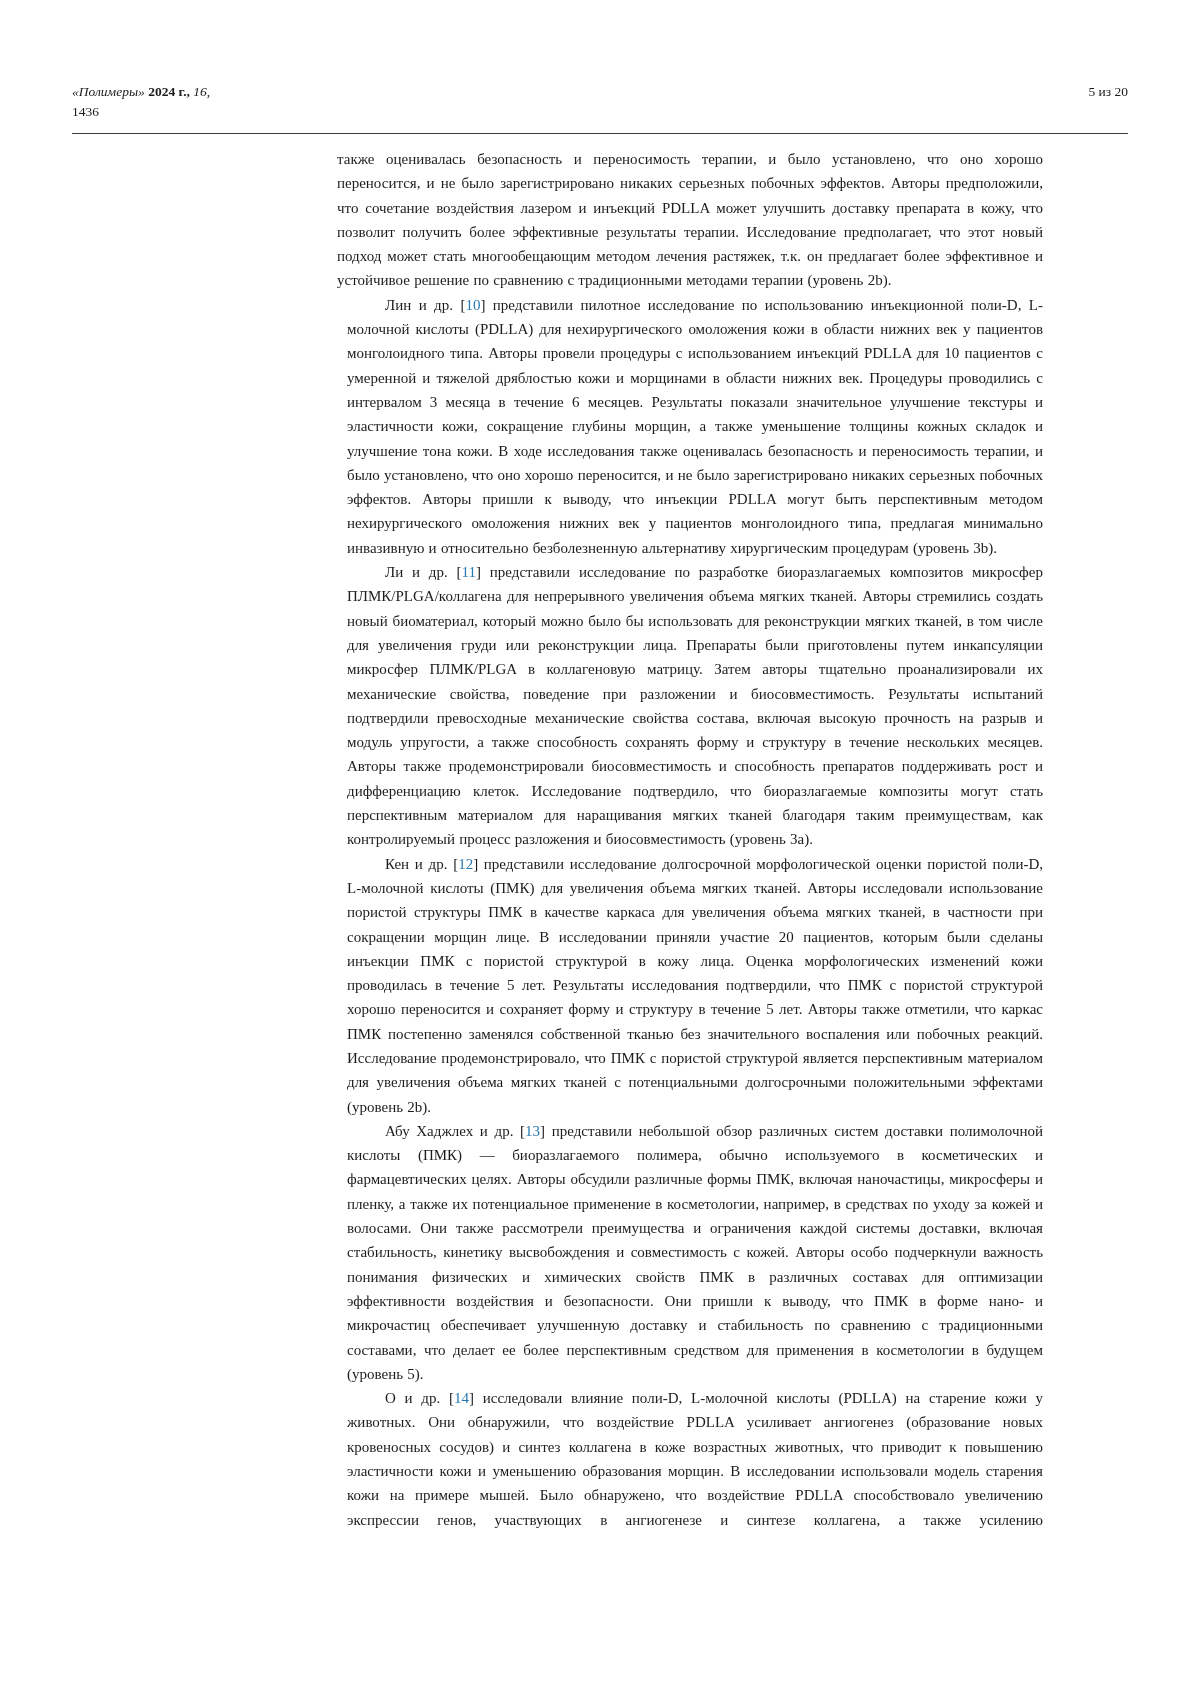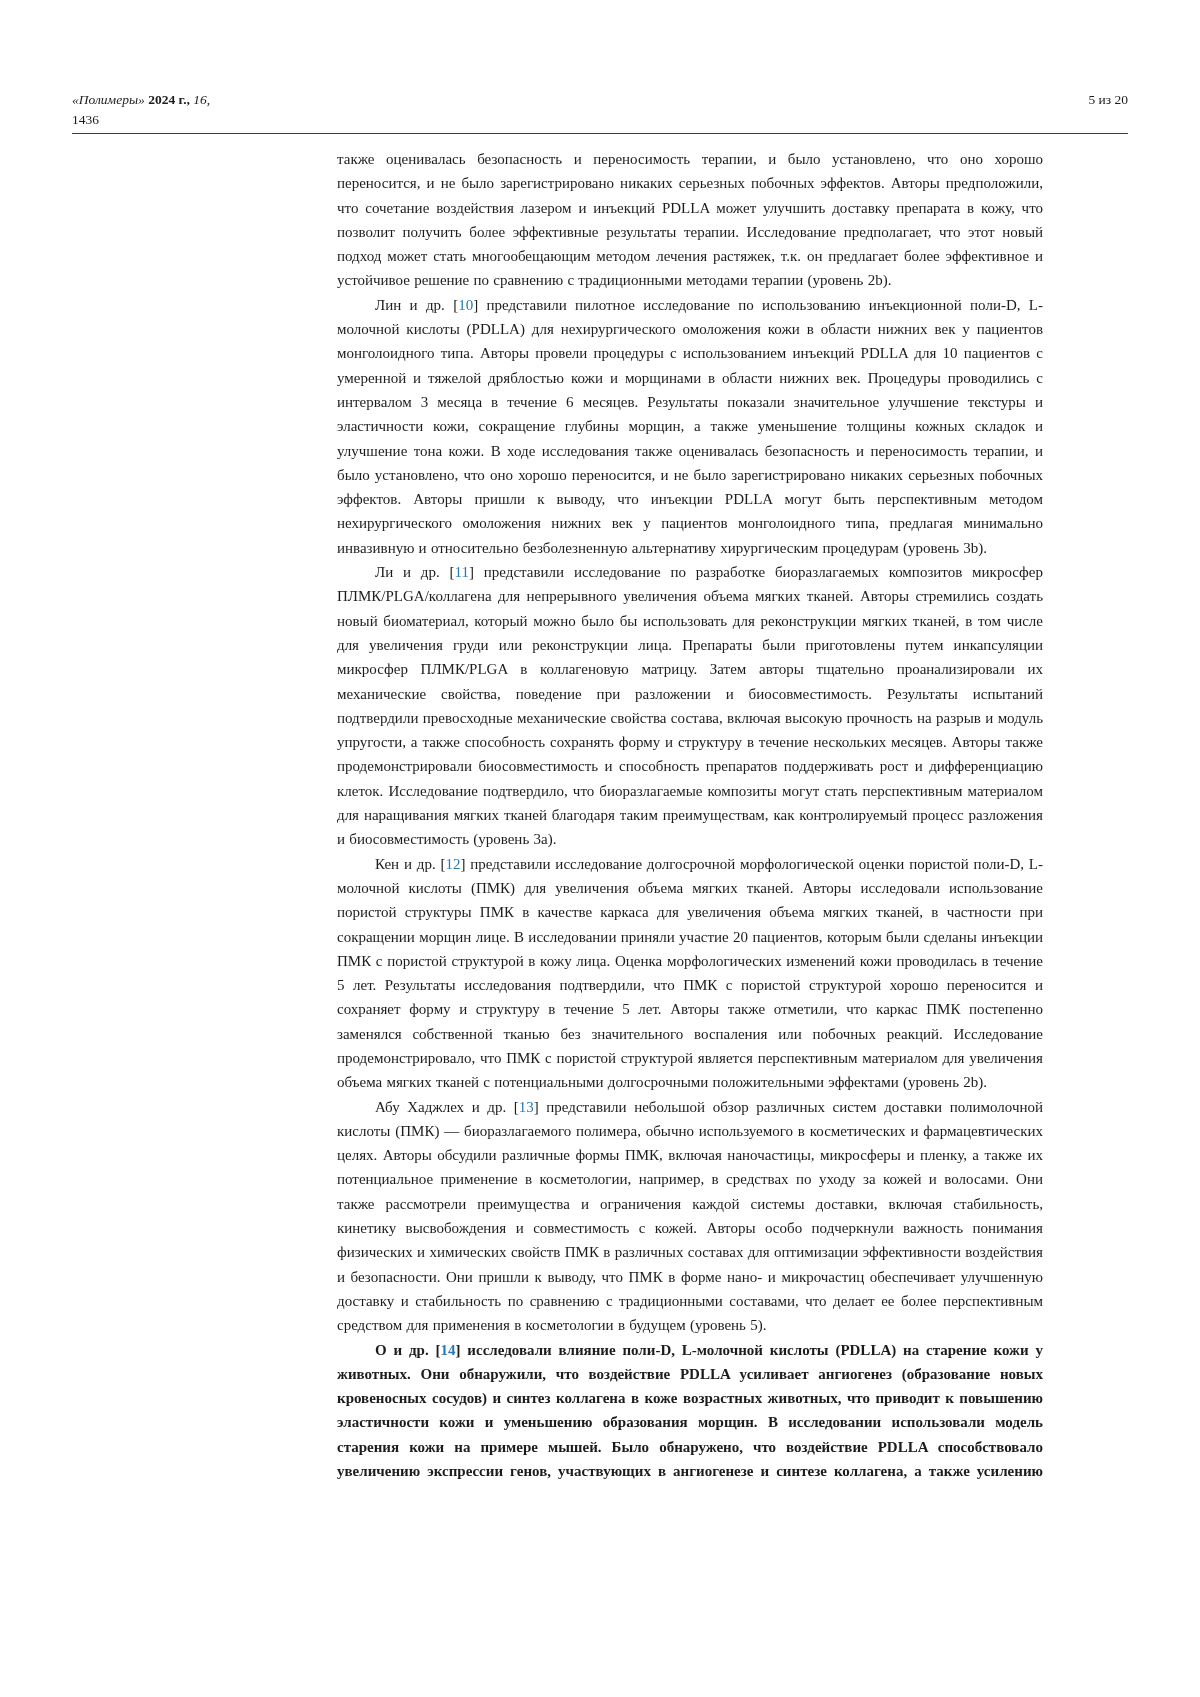--- a/index.html
+++ b/index.html
@@ -6,39 +6,39 @@
   .page{
     position:relative;
     width:1200px;height:1697px;
     margin:0 auto;
     background:#ffffff;
     font-family:"Liberation Serif", serif;
     color:#1c1c1c;
     overflow:hidden;
   }
   .header{
-    position:absolute;left:72px;top:90px;width:1056px;
+    position:absolute;left:72px;top:82px;width:1056px;
     display:flex;justify-content:space-between;align-items:flex-start;
     font-size:13.5px;line-height:1.5;
   }
   .header .it{font-style:italic;}
   .header .bd{font-weight:bold;}
   .rule{
     position:absolute;left:72px;top:133px;width:1056px;
     border:none;border-top:1.6px solid #3c3c3c;margin:0;
   }
   .content{
     position:absolute;left:337px;top:147px;width:706px;
     font-size:15px;line-height:24.3px;
     text-align:justify;
     word-spacing:0.5px;
   }
   .content p{margin:0;padding:0;}
-  .content p.indent{text-indent:38px;}
-  .content p.cutoff{text-align-last:justify;font-weight:bold;}
+  .content p.indent{text-indent:38px;margin-left:10px;}
+  .content p.cutoff{text-align-last:justify;}
   .ref{cursor:pointer;}
 </style>
 </head>
 <body>
 
 <div class="page">
 
   <header class="header">
     <div>
       <div><span class="it">«Полимеры»</span> <span class="bd">2024 г.,</span> <span class="it">16,</span></div>

